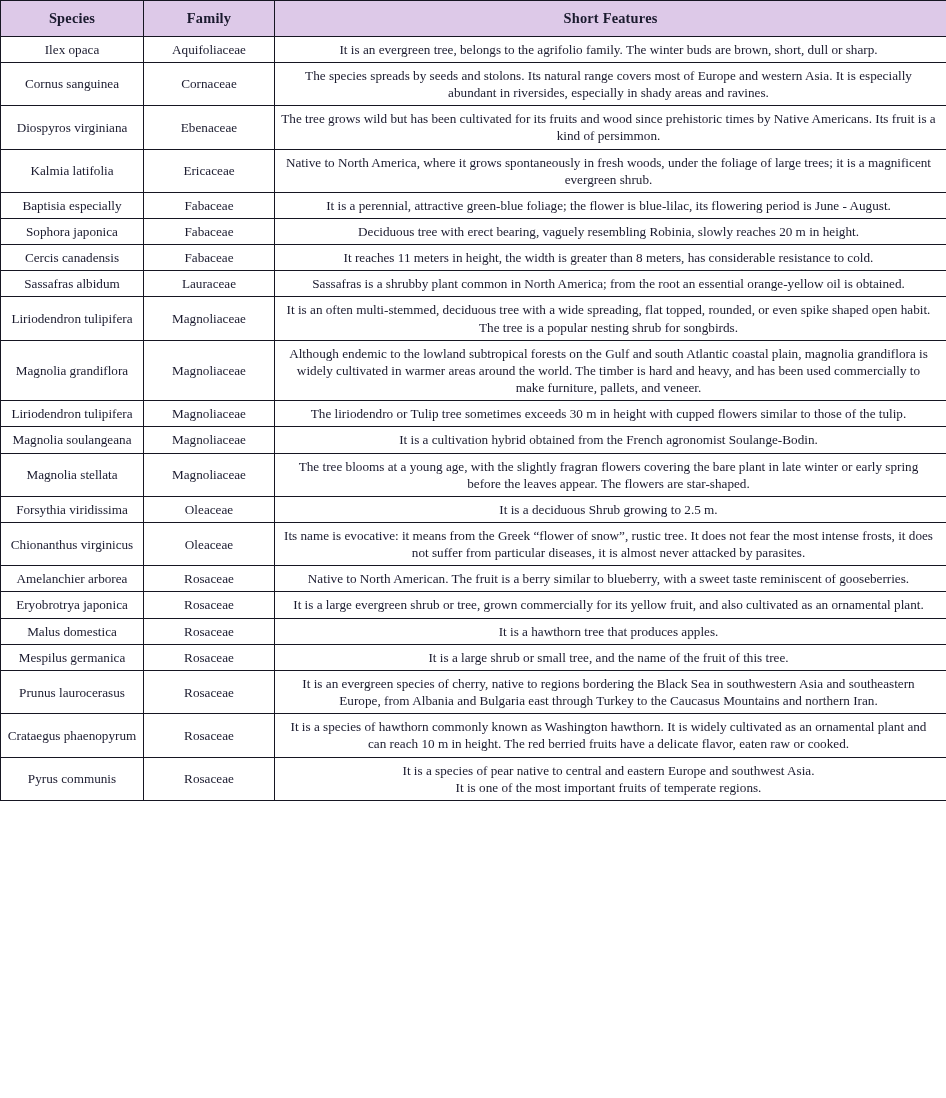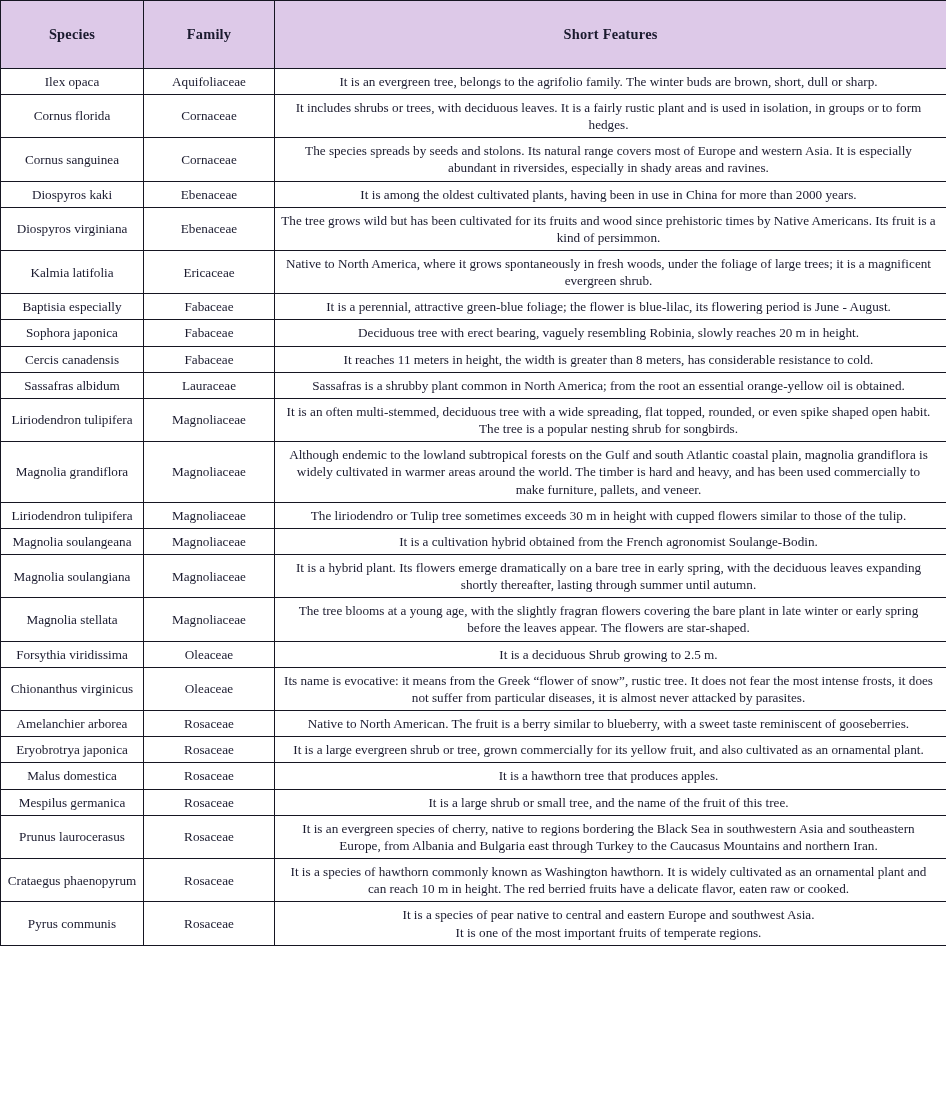--- a/index.html
+++ b/index.html
@@ -33,21 +33,21 @@
     padding: 4px 6px;
     font-size: 13.2px;
     line-height: 1.30;
     word-wrap: break-word;
     overflow-wrap: break-word;
   }
   #species-table thead th {
     background: #ddc9e8;
     font-weight: bold;
     font-size: 14.4px;
-    padding: 24px 6px;
+    padding: 8px 6px;
     letter-spacing: 0.2px;
   }
   #species-table tbody td.cell-species,
   #species-table tbody td.cell-family {
     padding-left: 3px;
     padding-right: 3px;
   }
   #species-table tbody td.cell-features {
     padding-left: 6px;
     padding-right: 10px;
@@ -70,33 +70,23 @@
       <th>Short Features</th>
     </tr>
   </thead>
   <tbody id="table-body">
       <tr>
         <td class="cell-species">Ilex opaca</td>
         <td class="cell-family">Aquifoliaceae</td>
         <td class="cell-features nowrapline">It is an evergreen tree, belongs to the agrifolio family. The winter buds are brown, short, dull or sharp.</td>
       </tr>
       <tr>
-        <td class="cell-species">Cornus florida</td>
-        <td class="cell-family">Cornaceae</td>
-        <td class="cell-features nowrapline">It includes shrubs or trees, with deciduous leaves. It is a fairly rustic plant and is used in isolation, in groups or to form hedges.</td>
-      </tr>
-      <tr>
         <td class="cell-species">Cornus sanguinea</td>
         <td class="cell-family">Cornaceae</td>
         <td class="cell-features nowrapline">The species spreads by seeds and stolons. Its natural range covers most of Europe and western Asia. It is especially abundant in riversides, especially in shady areas and ravines.</td>
-      </tr>
-      <tr>
-        <td class="cell-species">Diospyros kaki</td>
-        <td class="cell-family">Ebenaceae</td>
-        <td class="cell-features nowrapline">It is among the oldest cultivated plants, having been in use in China for more than 2000 years.</td>
       </tr>
       <tr>
         <td class="cell-species">Diospyros virginiana</td>
         <td class="cell-family">Ebenaceae</td>
         <td class="cell-features nowrapline">The tree grows wild but has been cultivated for its fruits and wood since prehistoric times by Native Americans. Its fruit is a kind of persimmon.</td>
       </tr>
       <tr>
         <td class="cell-species">Kalmia latifolia</td>
         <td class="cell-family">Ericaceae</td>
         <td class="cell-features nowrapline">Native to North America, where it grows spontaneously in fresh woods, under the foliage of large trees; it is a magnificent evergreen shrub.</td>
@@ -133,25 +123,20 @@
       </tr>
       <tr>
         <td class="cell-species">Liriodendron tulipifera</td>
         <td class="cell-family">Magnoliaceae</td>
         <td class="cell-features nowrapline">The liriodendro or Tulip tree sometimes exceeds 30 m in height with cupped flowers similar to those of the tulip.</td>
       </tr>
       <tr>
         <td class="cell-species">Magnolia soulangeana</td>
         <td class="cell-family">Magnoliaceae</td>
         <td class="cell-features nowrapline">It is a cultivation hybrid obtained from the French agronomist Soulange-Bodin.</td>
-      </tr>
-      <tr>
-        <td class="cell-species">Magnolia soulangiana</td>
-        <td class="cell-family">Magnoliaceae</td>
-        <td class="cell-features nowrapline">It is a hybrid plant. Its flowers emerge dramatically on a bare tree in early spring, with the deciduous leaves expanding shortly thereafter, lasting through summer until autumn.</td>
       </tr>
       <tr>
         <td class="cell-species">Magnolia stellata</td>
         <td class="cell-family">Magnoliaceae</td>
         <td class="cell-features nowrapline">The tree blooms at a young age, with the slightly fragran flowers covering the bare plant in late winter or early spring before the leaves appear. The flowers are star-shaped.</td>
       </tr>
       <tr>
         <td class="cell-species">Forsythia viridissima</td>
         <td class="cell-family">Oleaceae</td>
         <td class="cell-features nowrapline">It is a deciduous Shrub growing to 2.5 m.</td>

